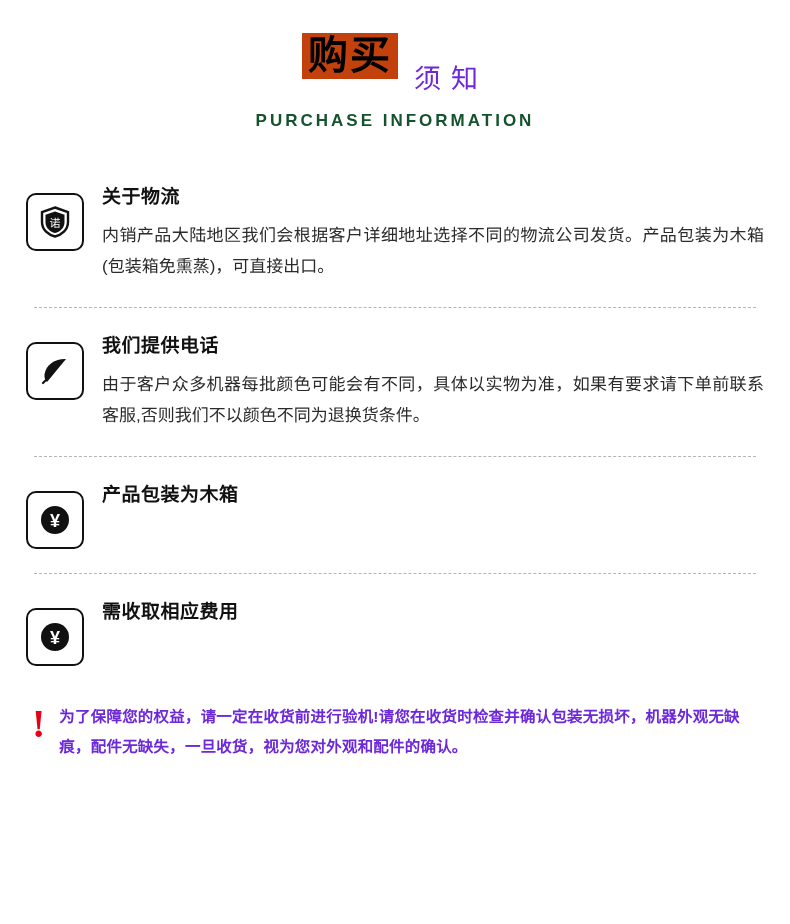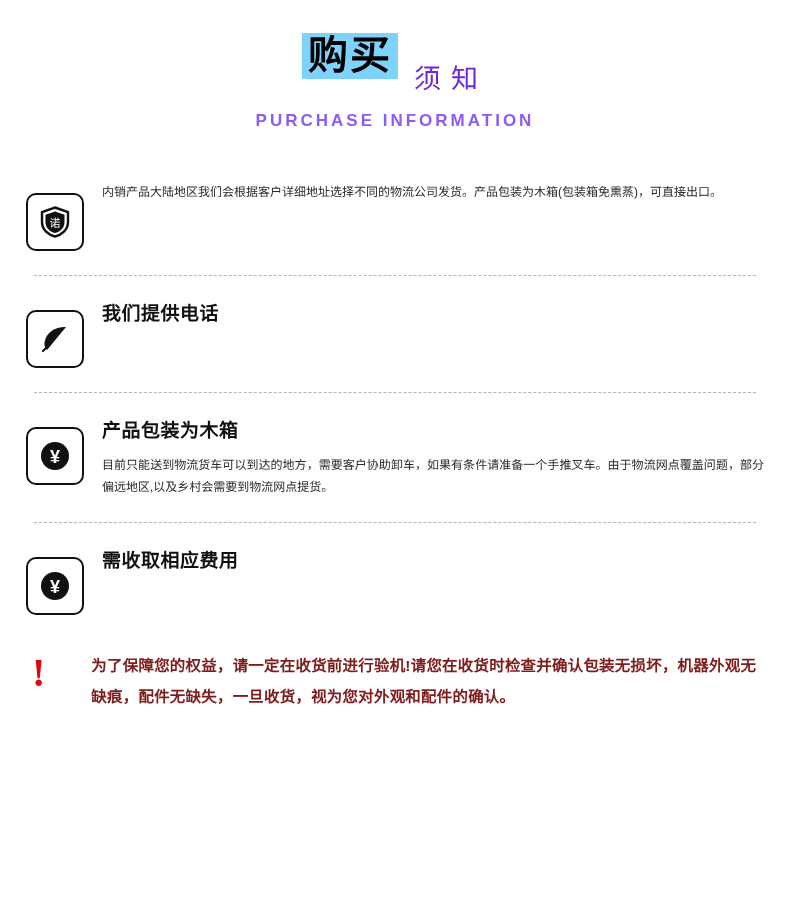--- a/index.html
+++ b/index.html
@@ -29,41 +29,41 @@
   }
   .title-line {
     display: flex;
     align-items: center;
     justify-content: center;
     gap: 12px;
     line-height: 1;
   }
   .title-highlight {
     display: inline-block;
-    background: #7dd3fc;
+    background: #c2410c;
     color: #000000;
     font-size: 40px;
     font-weight: bold;
     letter-spacing: 2px;
     padding: 2px 6px 4px 6px;
   }
   .title-plain {
     display: inline-block;
     font-size: 27px;
     font-weight: normal;
     letter-spacing: 10px;
     color: #6d28d9;
     padding-left: 4px;
     margin-top: 48px;
   }
   .subtitle {
     margin-top: 18px;
     font-size: 17px;
     letter-spacing: 3px;
-    color: #8b5cf6;
+    color: #14532d;
     font-weight: bold;
   }
 
   
   .sections {
     margin-top: 48px;
     padding: 0 26px 0 26px;
   }
   .section {
     position: relative;
@@ -90,21 +90,21 @@
     padding-top: 2px;
   }
   .sec-title {
     font-size: 19px;
     font-weight: bold;
     color: #111111;
     margin: 0 0 12px 0;
     letter-spacing: 0.5px;
   }
   .sec-text {
-    font-size: 12px;
+    font-size: 17px;
     line-height: 1.85;
     color: #2b2b2b;
     margin: 0;
     text-align: justify;
   }
 
   .divider {
     height: 0;
     border-top: 1px dashed #b5b5b5;
     margin: 18px 8px 20px 8px;
@@ -118,26 +118,25 @@
   }
   .bang {
     color: #e60012;
     font-size: 40px;
     font-weight: bold;
     line-height: 1;
     padding: 2px 14px 0 6px;
     font-family: "Liberation Serif", serif;
   }
   .notice-text {
-    color: #7f1d1d;
+    color: #6d28d9;
     font-size: 15.5px;
     line-height: 1.95;
     font-weight: bold;
     letter-spacing: 0.2px;
-    margin-left: 32px;
   }
 </style>
 </head>
 <body>
 
 <div class="page">
 
   <div class="header">
     <div class="title-line">
       <span class="title-highlight">购买</span>
@@ -150,50 +149,51 @@
 
     <div class="section">
       <div class="icon-box">
         <svg width="30" height="32" viewBox="0 0 30 32" aria-hidden="true">
           <path d="M15 1.5 L28 6 V16 C28 24 21.5 29 15 30.5 C8.5 29 2 24 2 16 V6 Z" fill="none" stroke="#111111" stroke-width="2.4"></path>
           <path d="M15 5.5 L24.5 8.8 V16.2 C24.5 22 19.8 25.8 15 27 C10.2 25.8 5.5 22 5.5 16.2 V8.8 Z" fill="#111111"></path>
           <text x="15" y="20.5" font-size="11" font-family="Liberation Sans, sans-serif" fill="#ffffff" text-anchor="middle">诺</text>
         </svg>
       </div>
       <div class="sec-body">
+        <p class="sec-title">关于物流</p>
         <p class="sec-text">内销产品大陆地区我们会根据客户详细地址选择不同的物流公司发货。产品包装为木箱(包装箱免熏蒸)，可直接出口。</p>
       </div>
     </div>
 
     <div class="divider"></div>
 
     <div class="section">
       <div class="icon-box">
         <svg width="32" height="32" viewBox="0 0 32 32" aria-hidden="true">
           <path d="M27 4 C17 3.5 7 9 5.5 19.5 C5 23 6.5 25.5 8 27 L27 4 Z" fill="#111111"></path>
           <path d="M4 28 L12 20" stroke="#111111" stroke-width="2.2" stroke-linecap="round" fill="none"></path>
         </svg>
       </div>
       <div class="sec-body">
         <p class="sec-title">我们提供电话</p>
+        <p class="sec-text">由于客户众多机器每批颜色可能会有不同，具体以实物为准，如果有要求请下单前联系客服,否则我们不以颜色不同为退换货条件。</p>
       </div>
     </div>
 
     <div class="divider"></div>
 
     <div class="section">
       <div class="icon-box">
         <svg width="32" height="32" viewBox="0 0 32 32" aria-hidden="true">
           <circle cx="16" cy="16" r="14" fill="#111111"></circle>
           <text x="16" y="22.5" font-size="18" font-family="Liberation Sans, sans-serif" font-weight="bold" fill="#ffffff" text-anchor="middle">¥</text>
         </svg>
       </div>
       <div class="sec-body">
         <p class="sec-title">产品包装为木箱</p>
-        <p class="sec-text">目前只能送到物流货车可以到达的地方，需要客户协助卸车，如果有条件请准备一个手推叉车。由于物流网点覆盖问题，部分偏远地区,以及乡村会需要到物流网点提货。</p>
       </div>
     </div>
 
     <div class="divider"></div>
 
     <div class="section">
       <div class="icon-box">
         <svg width="32" height="32" viewBox="0 0 32 32" aria-hidden="true">
           <circle cx="16" cy="16" r="14" fill="#111111"></circle>
           <text x="16" y="22.5" font-size="18" font-family="Liberation Sans, sans-serif" font-weight="bold" fill="#ffffff" text-anchor="middle">¥</text>

